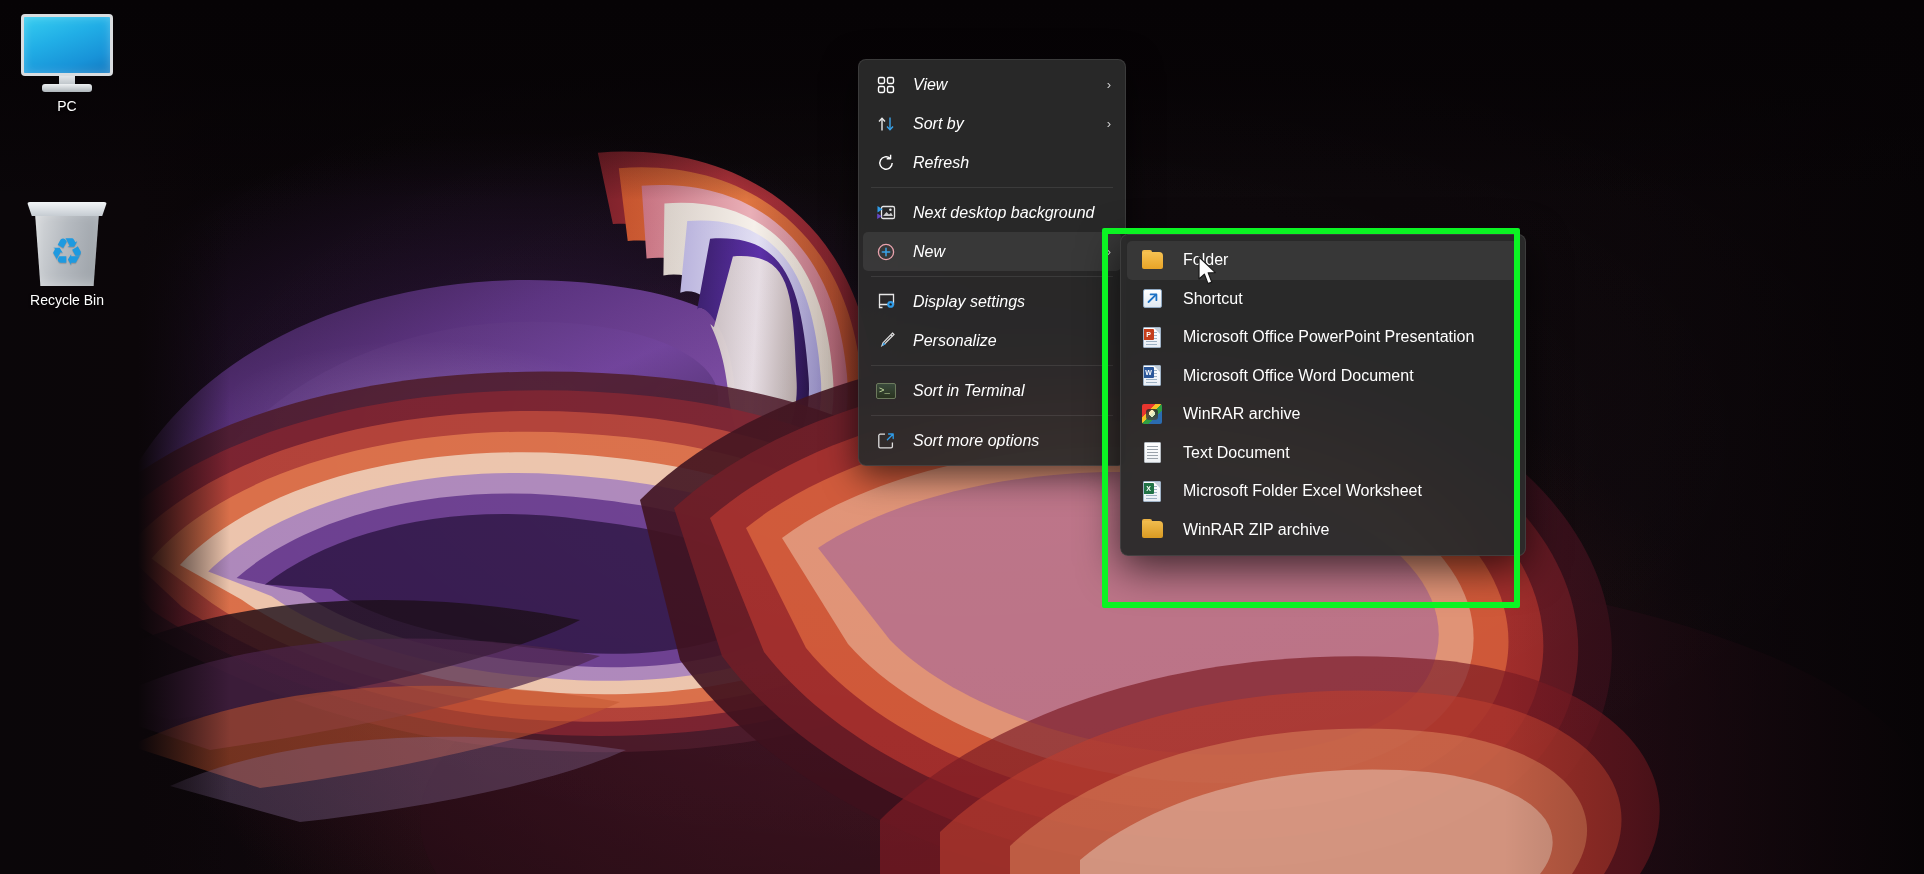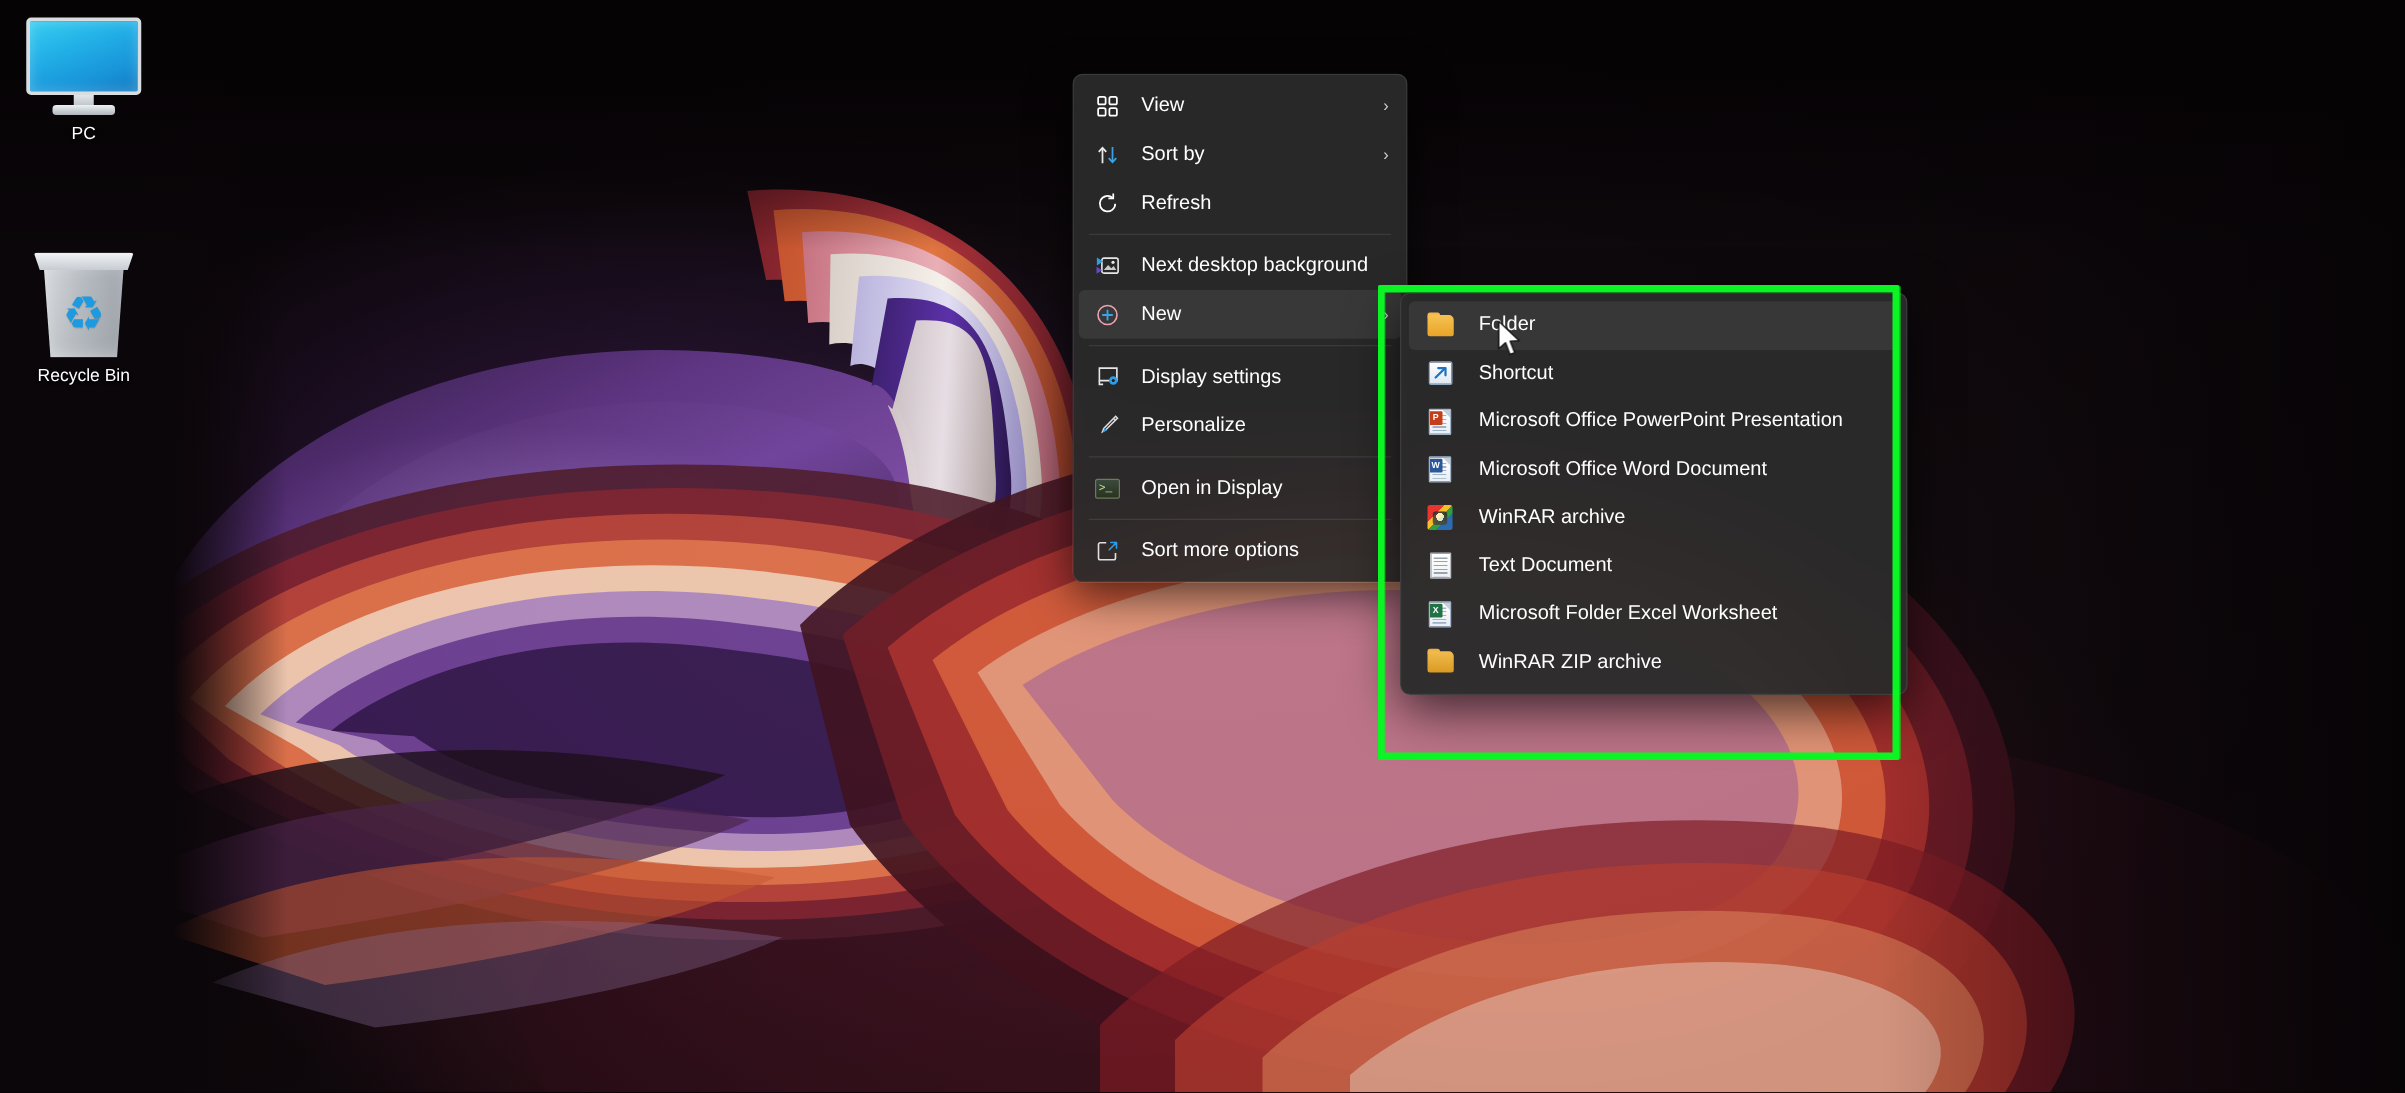--- a/index.html
+++ b/index.html
@@ -118,21 +118,21 @@
     font-size: 16px;
     white-space: nowrap;
     cursor: default;
     position: relative;
   }
   .ctx-item .ic {
     width: 22px; height: 22px; margin-right: 16px;
     display: flex; align-items: center; justify-content: center;
     flex: 0 0 22px;
   }
-  .ctx-item .txt { flex: 1 1 auto; }
+  .ctx-item .txt { flex: 1 1 auto; font-style: italic; }
   .ctx-item .chev {
     margin-left: 26px;
     color: #cfcfcf;
     font-size: 13px;
     flex: 0 0 auto;
   }
   .ctx-item.highlight {
     background: rgba(255,255,255,0.075);
   }
   .ctx-sep {
@@ -508,21 +508,21 @@
     </div>
 
     <div class="ctx-sep"></div>
 
     <div class="ctx-item">
       <span class="ic">
         <span class="term-ic">
             <span>&gt;_</span>
           </span>
       </span>
-      <span class="txt">Open in Display</span>
+      <span class="txt">Sort in Terminal</span>
     </div>
 
     <div class="ctx-sep"></div>
 
     <div class="ctx-item">
       <span class="ic">
         <svg width="20" height="20" viewBox="0 0 20 20" fill="none" stroke-width="1.3">
           <path d="M9 3.2 H4.2 A1.4 1.4 0 0 0 2.8 4.6 V15.4 A1.4 1.4 0 0 0 4.2 16.8 H15 A1.4 1.4 0 0 0 16.4 15.4 V11.4" stroke="#e0e0e0"></path>
           <path d="M11.4 8.8 L17.2 3 M12.6 3 H17.2 V7.6" stroke="#2f9ce8" stroke-linecap="round" stroke-linejoin="round"></path>
         </svg>

